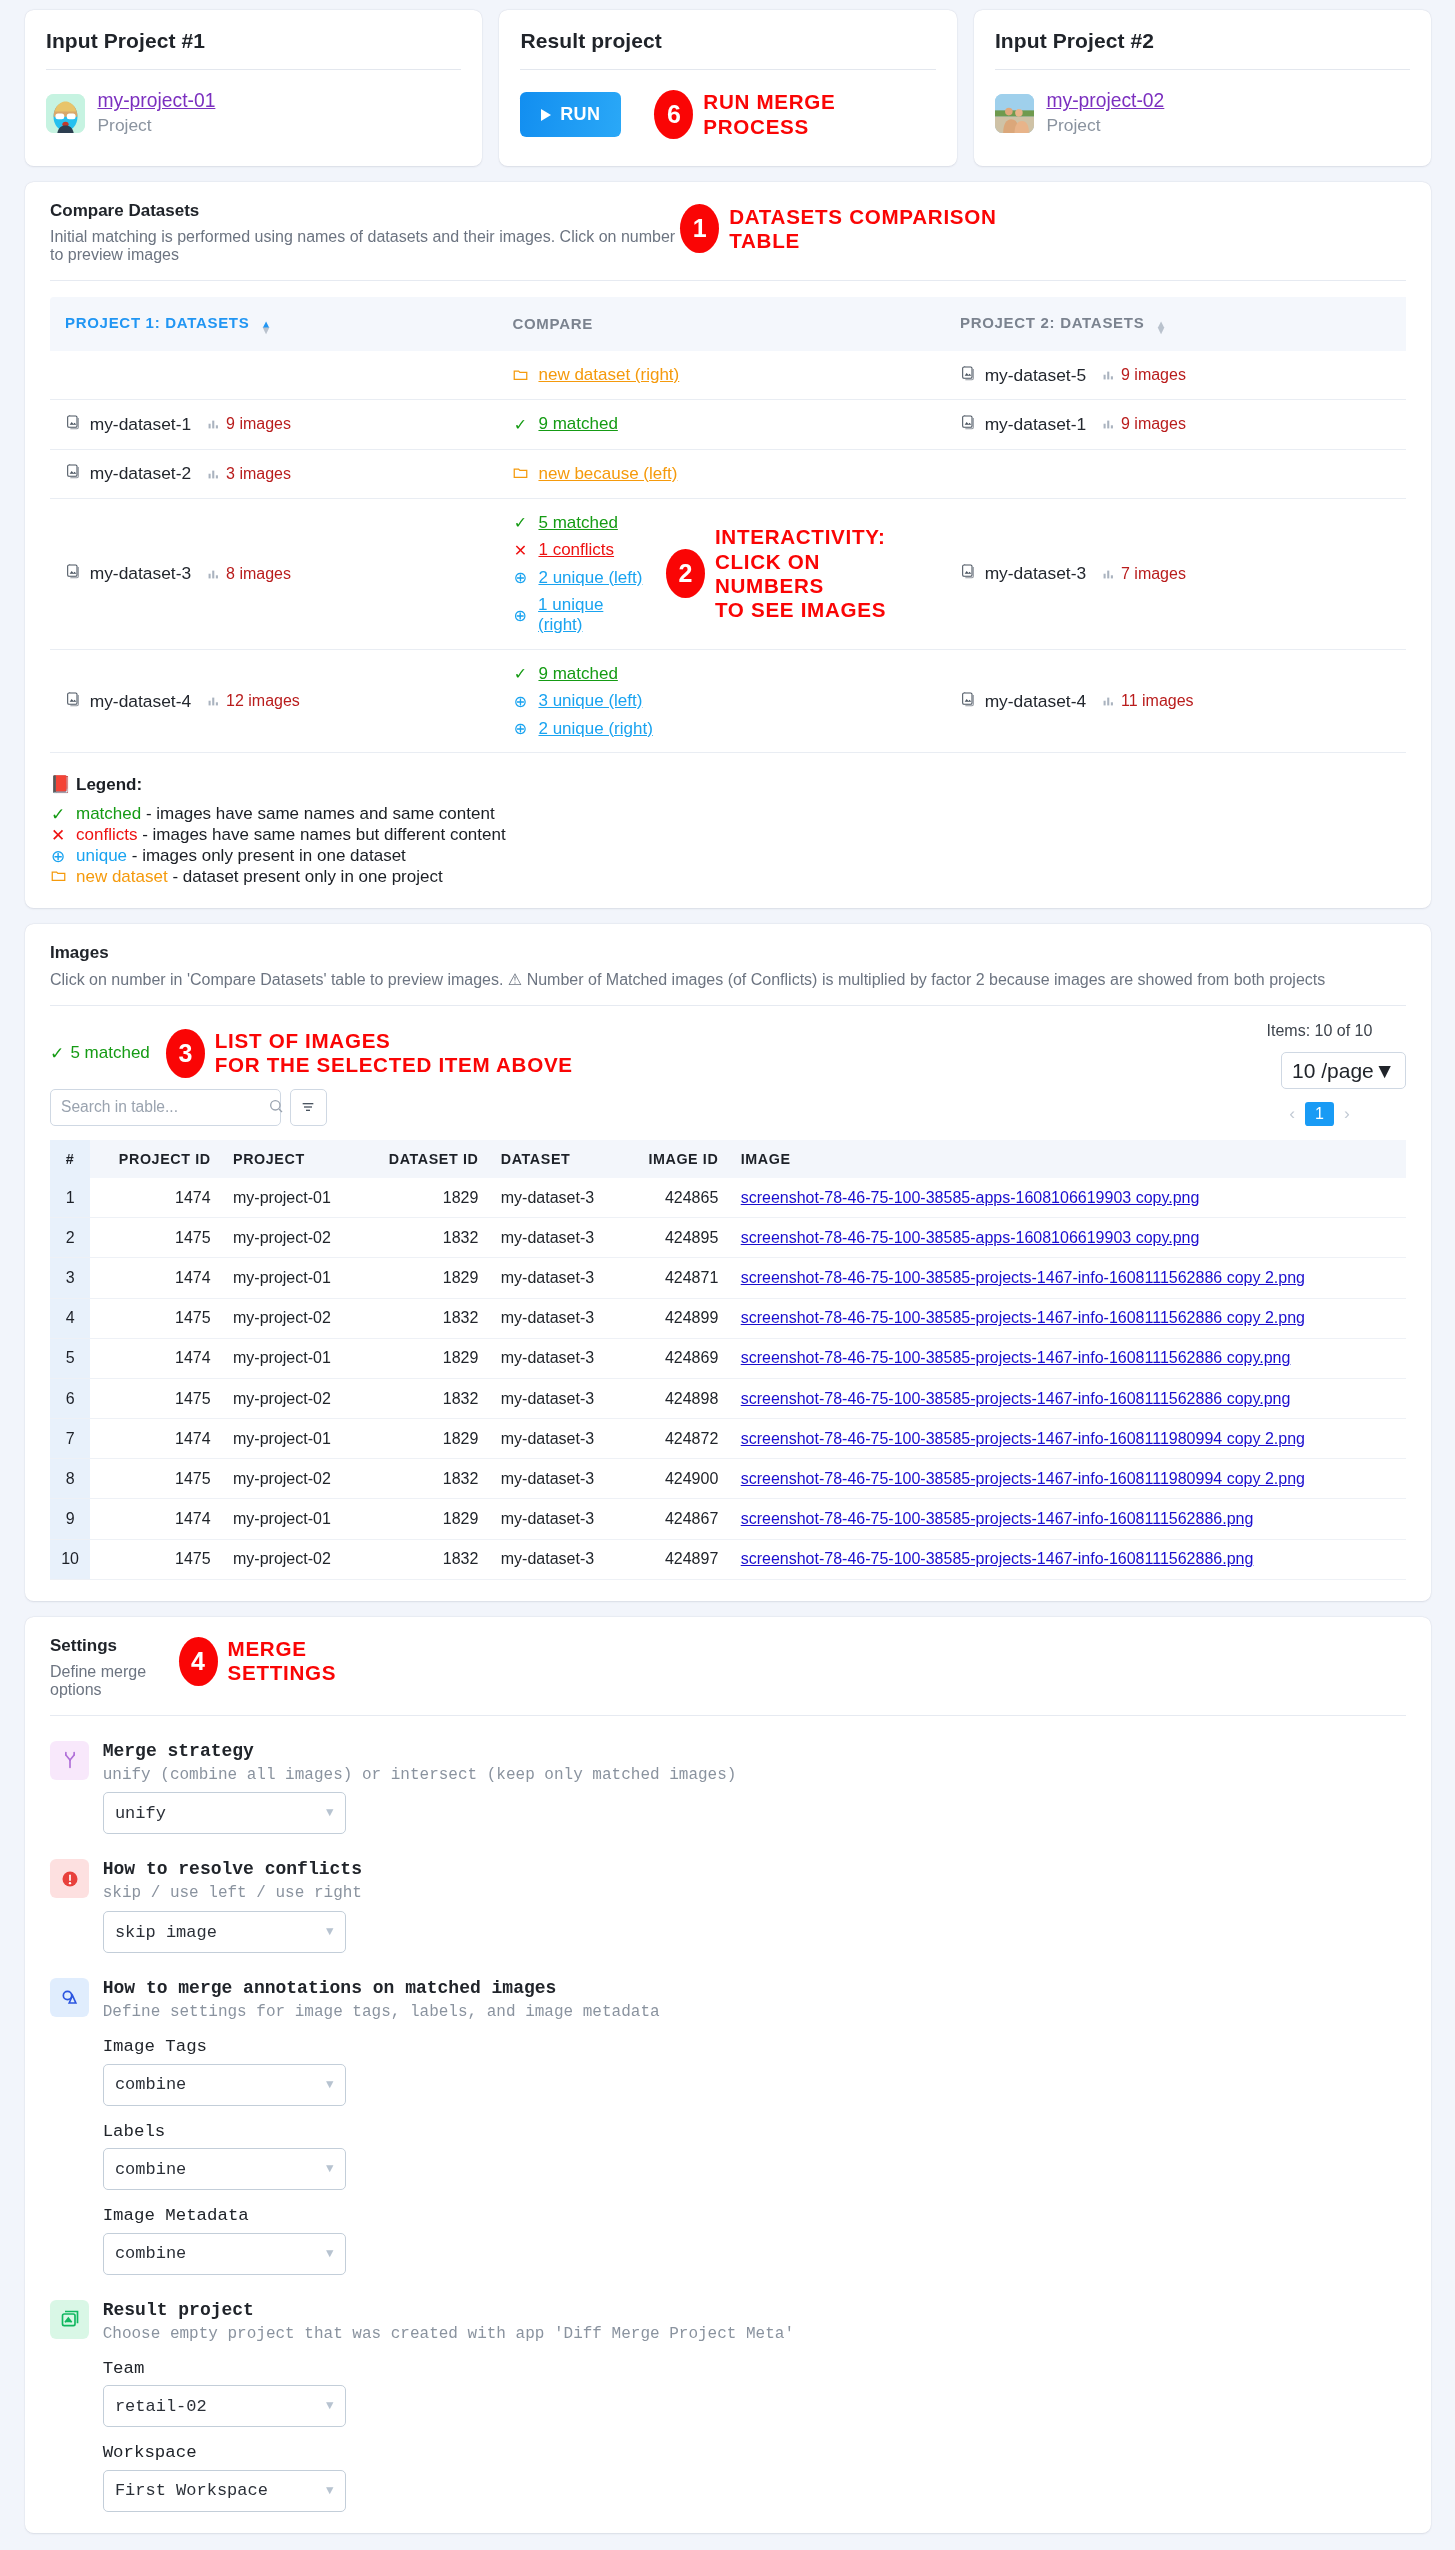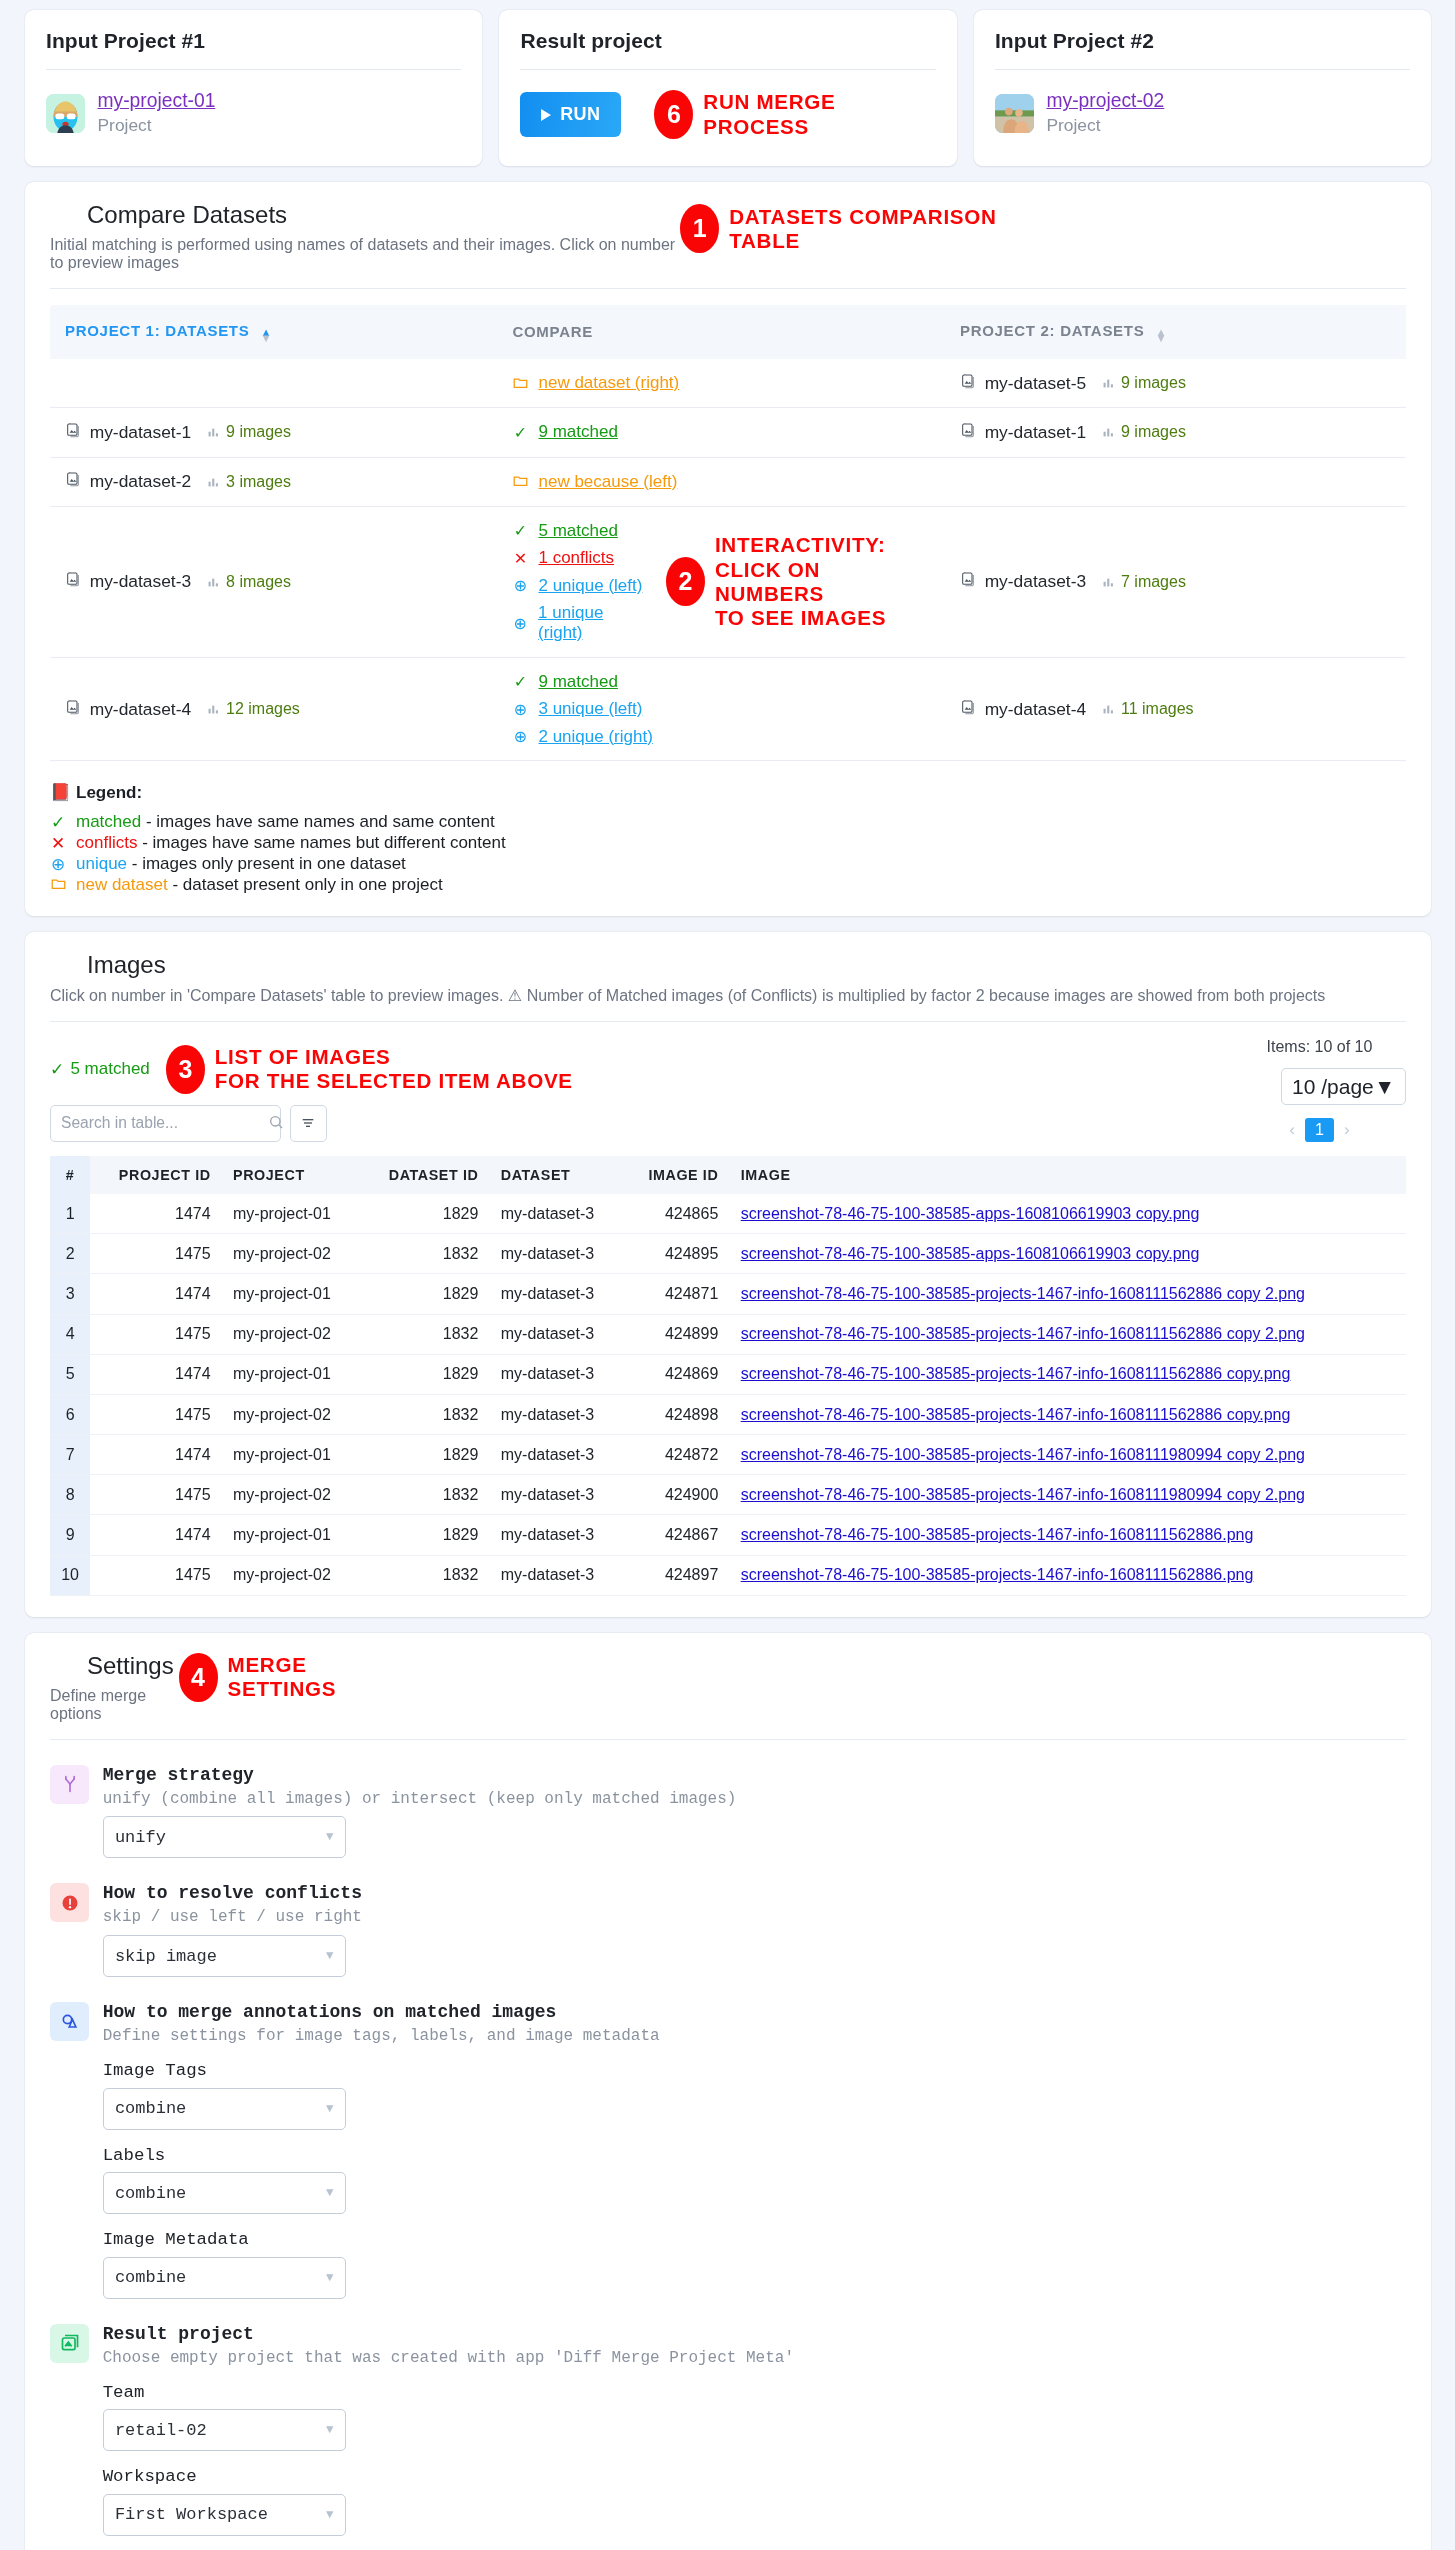--- a/index.html
+++ b/index.html
@@ -50,21 +50,21 @@
     display: flex; align-items: center; justify-content: center;
     font-size: 25px; font-weight: 700; flex: none;
   }
   .anno {
     color: #fa0505; font-weight: 700; font-size: 20.6px;
     letter-spacing: 0.7px; line-height: 1.18; white-space: pre-line;
   }
 
   
   .section { margin-top: 16px; padding: 18.7px 25px 21px 25px; }
-  .section-title { font-size: 24px; font-weight: 400; margin-left: 37px; }
+  .section-title { font-size: 17px; font-weight: 700; }
   .section-sub { font-size: 16px; color: #6c7481; margin-top: 7.5px; }
   .section-head-row { display: flex; align-items: flex-start; }
   .section-head-left { flex: 1 1 auto; }
   .section-rule { height: 0.6px; background: #e6eaf1; margin: 16px 0 0 0; }
 
   
   table.cmp { width: 100%; border-collapse: collapse; margin-top: 16px; }
   table.cmp thead th {
     background: #f4f7fc; text-align: left; padding: 17.4px 15px;
     font-size: 15px; font-weight: 700; letter-spacing: 0.7px;
@@ -72,21 +72,21 @@
   }
   table.cmp thead th.active { color: #2196f3; }
   table.cmp thead th:first-child { border-radius: 3.7px 0 0 0; }
   table.cmp tbody td {
     padding: 13.7px 15px; border-bottom: 0.6px solid #e9edf3;
     vertical-align: middle; font-size: 17px;
   }
   .col-a { width: 33%; } .col-b { width: 33%; } .col-c { width: 34%; }
   .ds-cell { display: flex; align-items: center; gap: 8.7px; }
   .ds-name { font-size: 17.4px; color: #23272e; }
-  .ds-count { font-size: 16px; color: #4d7c0f; display: flex; align-items: center; gap: 6.2px; margin-left: 7.5px; }
+  .ds-count { font-size: 16px; color: #b91c1c; display: flex; align-items: center; gap: 6.2px; margin-left: 7.5px; }
   .sortarrows { display: inline-flex; flex-direction: column; margin-left: 6.2px; line-height: .55; }
   .sortarrows i { font-style: normal; font-size: 11.2px; }
   .sortarrows .up { color: #2196f3; }
   .sortarrows .dn { color: #b9c2cd; }
 
   .stat-list { display: flex; flex-direction: column; gap: 7.5px; }
   .stat { display: flex; align-items: center; gap: 10px; font-size: 17px; }
   .stat .ico { width: 16px; text-align: center; font-size: 16px; }
   .stat a { text-decoration: underline; cursor: pointer; }
   .c-matched { color: #159b14; } .c-conflict { color: #ee1111; }

